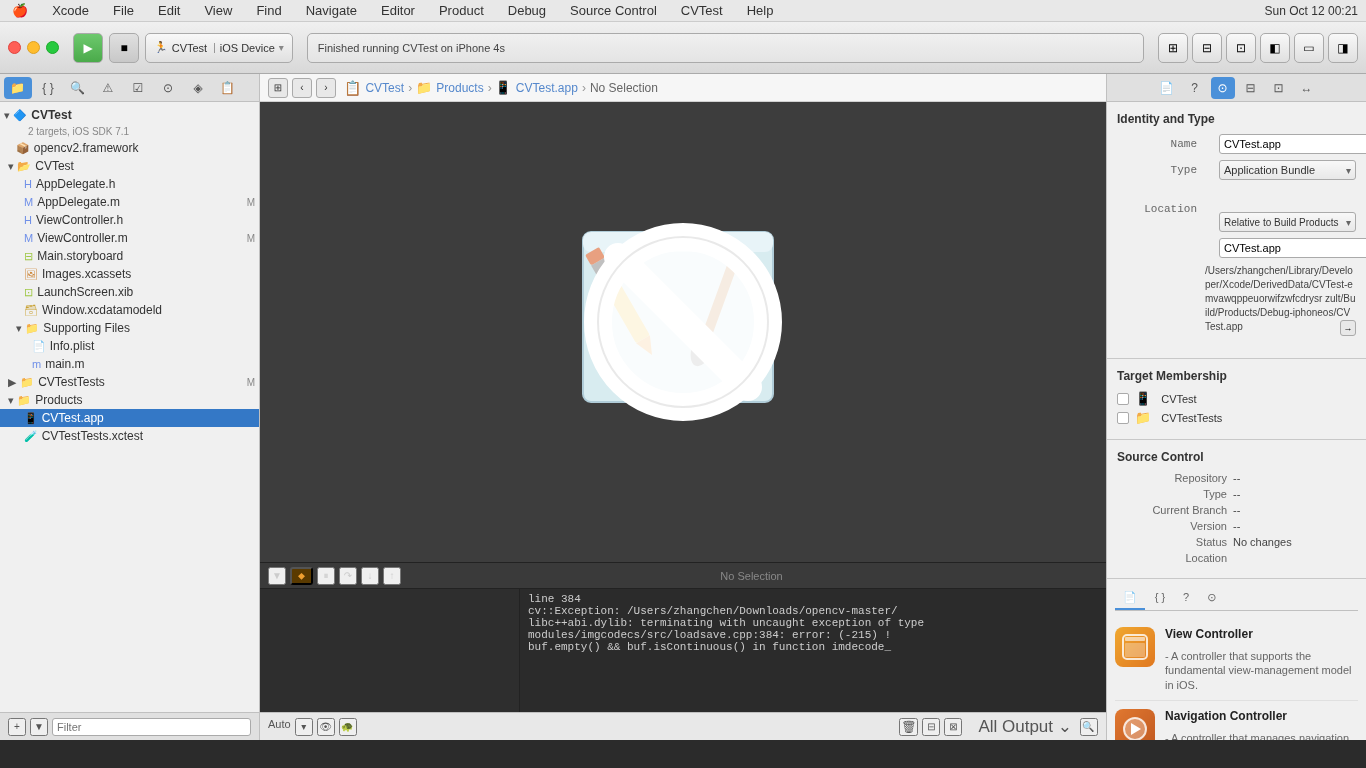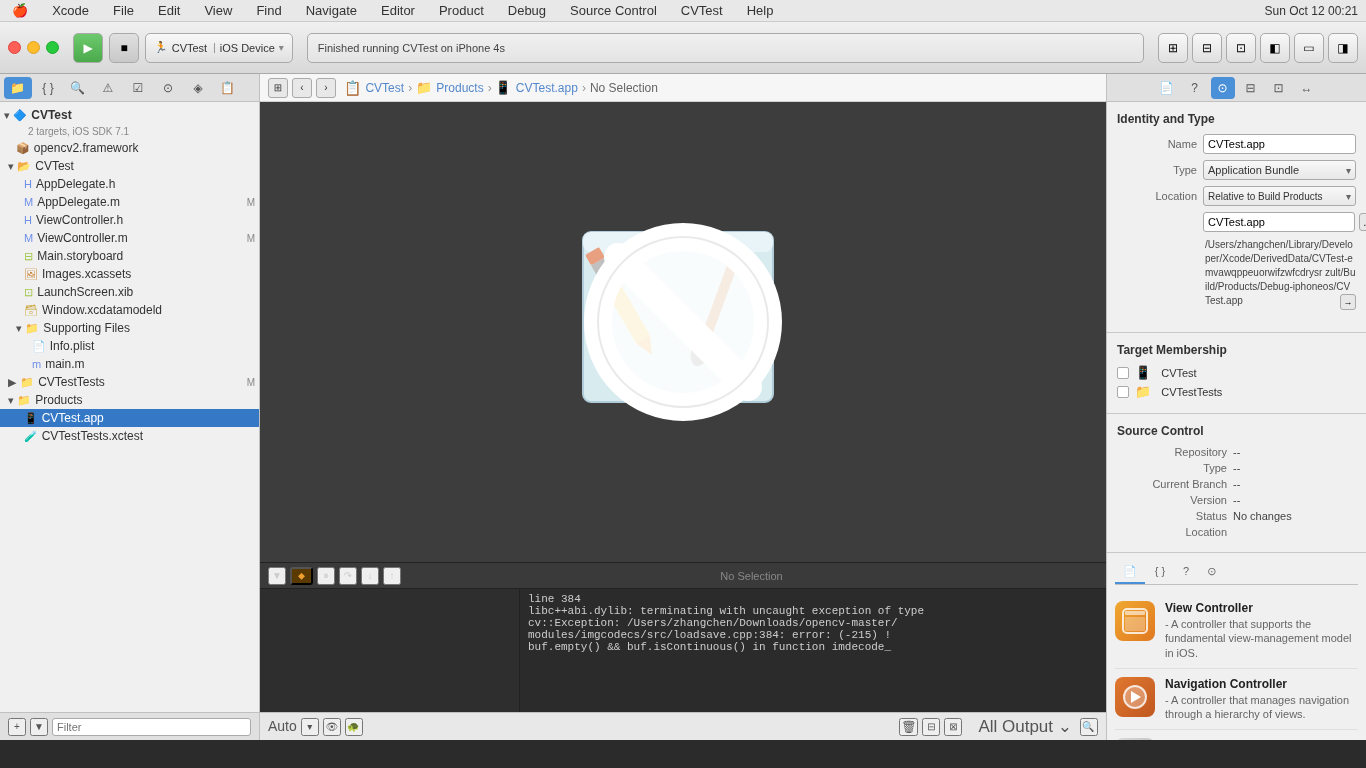--- a/index.html
+++ b/index.html
@@ -57,21 +57,21 @@
 
     
     .inspector { width: 260px; background: #f0f0f0; border-left: 1px solid #c0c0c0; display: flex; flex-direction: column; overflow-y: auto; }
     .inspector-tabs { height: 28px; background: #e0e0e0; border-bottom: 1px solid #c0c0c0; display: flex; align-items: center; justify-content: center; gap: 4px; padding: 0 4px; flex-shrink: 0; }
     .insp-tab { width: 24px; height: 22px; display: flex; align-items: center; justify-content: center; border-radius: 4px; cursor: pointer; font-size: 12px; color: #555; }
     .insp-tab.active { background: #4a90d9; color: white; }
 
     .inspector-section { padding: 10px; border-bottom: 1px solid #c8c8c8; flex-shrink: 0; }
     .section-title { font-size: 12px; font-weight: 600; color: #333; margin-bottom: 8px; }
     .field-row { display: flex; align-items: center; margin-bottom: 6px; }
-    .field-label { font-size: 11px; color: #666; text-align: right; min-width: 80px; margin-right: 6px; }
+    .field-label { font-size: 11px; color: #666; text-align: right; min-width: 80px; margin-right: 22px; font-family: Liberation Mono, monospace; }
     .field-input { flex: 1; height: 20px; border: 1px solid #aaa; border-radius: 3px; background: white; padding: 0 4px; font-size: 11px; }
     .field-select { flex: 1; height: 20px; border: 1px solid #aaa; border-radius: 3px; background: linear-gradient(to bottom, #f8f8f8, #e8e8e8); padding: 0 4px; font-size: 11px; display: flex; align-items: center; justify-content: space-between; cursor: pointer; }
     .field-select-dropdown { font-size: 10px; color: #666; }
     .full-path { font-size: 10px; color: #444; line-height: 1.4; word-break: break-all; margin-top: 2px; }
 
     .checkbox-row { display: flex; align-items: center; margin-bottom: 4px; gap: 6px; }
     .checkbox { width: 12px; height: 12px; border: 1px solid #aaa; border-radius: 2px; background: white; flex-shrink: 0; }
     .checkbox-label { font-size: 11px; color: #333; }
 
     .sc-row { display: flex; align-items: center; margin-bottom: 4px; }
@@ -83,21 +83,21 @@
     .library-tabs { display: flex; gap: 2px; margin-bottom: 8px; border-bottom: 1px solid #c0c0c0; }
     .lib-tab { padding: 4px 8px; font-size: 11px; cursor: pointer; color: #666; border-bottom: 2px solid transparent; }
     .lib-tab.active { color: #333; border-bottom-color: #4a90d9; }
     .library-item { display: flex; align-items: flex-start; gap: 10px; padding: 8px 0; border-bottom: 1px solid #e0e0e0; }
     .lib-icon { width: 40px; height: 40px; border-radius: 8px; flex-shrink: 0; display: flex; align-items: center; justify-content: center; }
     .lib-icon-vc { background: linear-gradient(135deg, #f0a830, #e07820); }
     .lib-icon-nav { background: linear-gradient(135deg, #e07830, #c05820); }
     .lib-icon-tv { background: linear-gradient(135deg, #d8d8d8, #b8b8b8); }
     .lib-text { flex: 1; }
     .lib-title { font-size: 12px; font-weight: 600; color: #222; }
-    .lib-desc { font-size: 11px; color: #666; line-height: 1.3; margin-top: 2px; }
+    .lib-desc { font-size: 11px; color: #666; line-height: 1.3; margin-top: 8px; }
 
     
     .bottom-bar { height: 28px; background: #e8e8e8; border-top: 1px solid #c0c0c0; display: flex; align-items: center; padding: 0 8px; gap: 8px; }
     .bottom-left { display: flex; gap: 4px; }
     .bottom-btn { height: 18px; min-width: 18px; display: flex; align-items: center; justify-content: center; font-size: 10px; cursor: pointer; color: #555; }
 
     
     .no-selection-icon { display: flex; align-items: center; justify-content: center; }
 
     
@@ -356,31 +356,31 @@
         <button class="bottom-btn" style="color:#ccc;">↓</button>
         <button class="bottom-btn" style="color:#ccc;">↑</button>
         <div style="flex:1;display:flex;align-items:center;justify-content:center;">
           <span style="color:#888;font-size:11px;">No Selection</span>
         </div>
       </div>
       <div class="debug-content">
         <div class="debug-left"></div>
         <div class="debug-right">
           <div>line 384</div>
+          <div>cv::Exception: /Users/zhangchen/Downloads/opencv-master/</div>
           <div>libc++abi.dylib: terminating with uncaught exception of type</div>
-          <div>cv::Exception: /Users/zhangchen/Downloads/opencv-master/</div>
           <div>modules/imgcodecs/src/loadsave.cpp:384: error: (-215) !</div>
           <div>buf.empty() &amp;&amp; buf.isContinuous() in function imdecode_</div>
         </div>
       </div>
     </div>
 
     <div class="bottom-bar">
       <div class="bottom-left">
-        <span style="font-size:14px;color:#555;">Auto</span>
+        <span style="font-size:11px;color:#555;">Auto</span>
         <button class="bottom-btn">▾</button>
         <button class="bottom-btn">👁</button>
         <button class="bottom-btn">🐢</button>
       </div>
       <div style="flex:1;"></div>
       <div style="display:flex;gap:4px;margin-right:8px;">
         <button class="bottom-btn" style="font-size:12px;">🗑</button>
         <button class="bottom-btn">⊟</button>
         <button class="bottom-btn">⊠</button>
       </div>
@@ -410,21 +410,21 @@
       <div class="field-row">
         <span class="field-label">Type</span>
         <div class="field-select">
           <span style="font-size:11px;">Application Bundle</span>
           <span class="field-select-dropdown">▾</span>
         </div>
       </div>
 
       <div class="field-row">
         <span class="field-label">Location</span>
-        <div class="field-select" style="font-size:10px;">
+        <div class="field-select" style="font-size:10px;margin-top:26px;">
           <span>Relative to Build Products</span>
           <span class="field-select-dropdown">▾</span>
         </div>
       </div>
 
       <div class="field-row">
         <span class="field-label"></span>
         <div style="display:flex;align-items:center;flex:1;gap:4px;">
           <input class="field-input" type="text" style="flex: 1 1 0%;" value="CVTest.app">
           <button style="width:18px;height:18px;border:1px solid #aaa;border-radius:3px;background:#e8e8e8;font-size:10px;cursor:pointer;">…</button>

